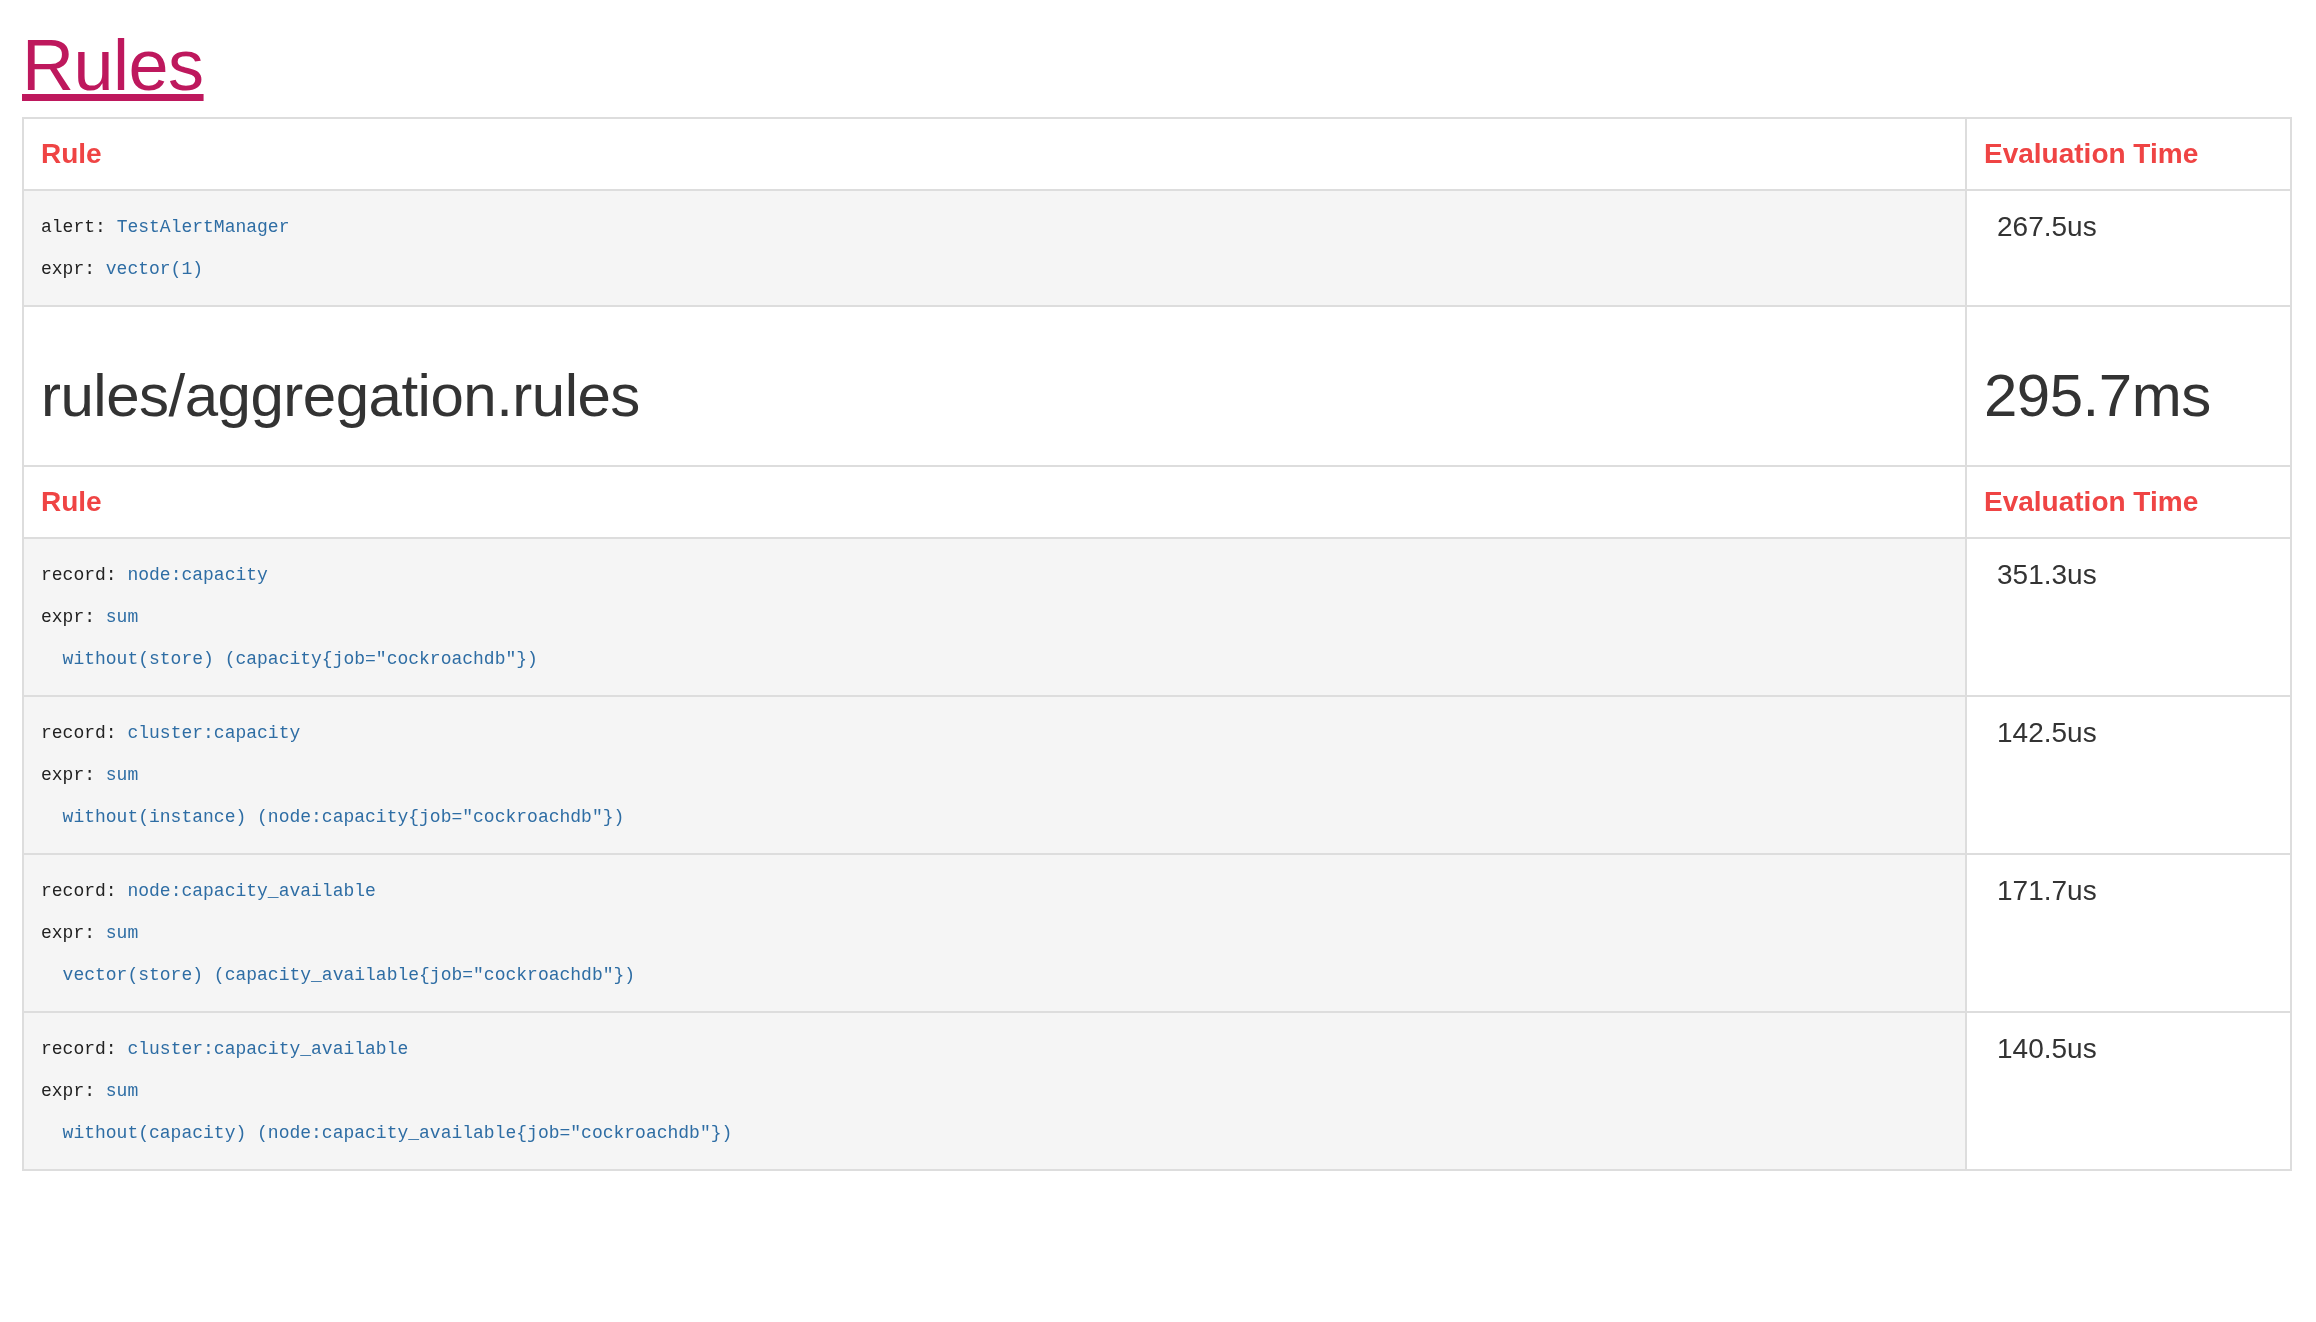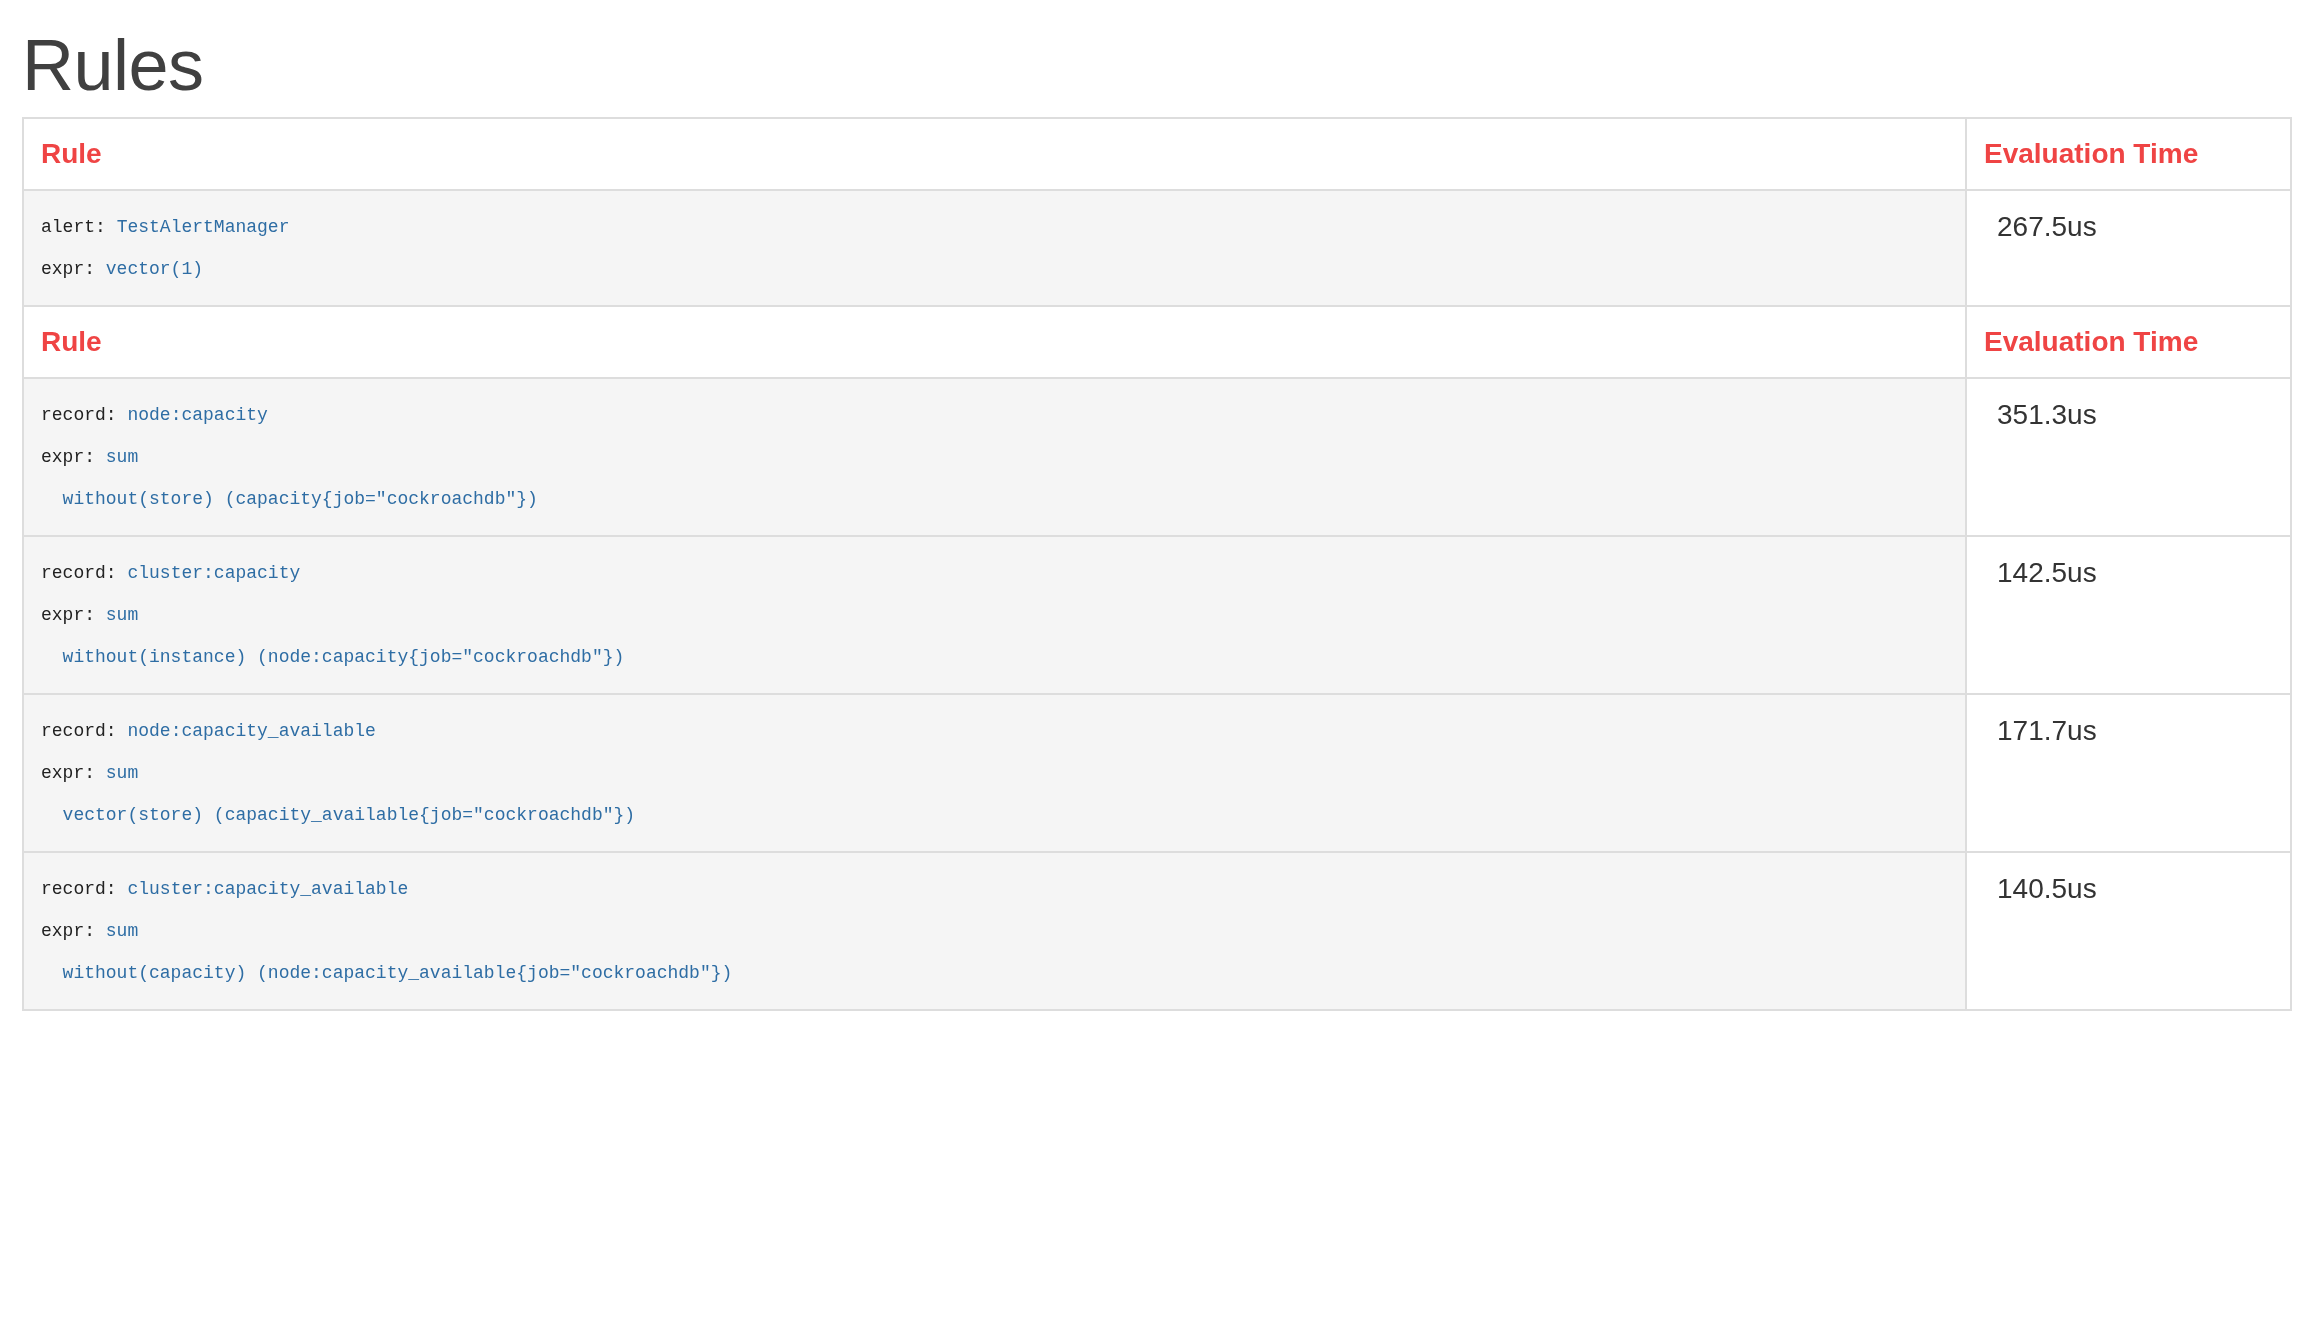--- a/index.html
+++ b/index.html
@@ -14,24 +14,25 @@
     overflow: hidden;
     font-family: "Liberation Sans", "DejaVu Sans", sans-serif;
     color: #333333;
   }
   .container {
     padding: 0 26px 0 22px;
   }
   h1.page-title {
     font-size: 72px;
     font-weight: 500;
-    color: #404040;
+    color: #be185d;
     margin: 26px 0 12px 0;
     line-height: 1.1;
     letter-spacing: -0.5px;
+    text-decoration: underline;
   }
   table.rules-table {
     border-collapse: collapse;
     table-layout: fixed;
     width: 2268px;
   }
   table.rules-table td,
   table.rules-table th {
     border: 2px solid #dddddd;
     vertical-align: top;
@@ -107,20 +108,28 @@
       <th>Evaluation Time</th>
     </tr>
     <tr class="rule-row">
       <td class="rule-cell">
         <div class="code-line"><span class="kw">alert: </span><span class="val">TestAlertManager</span></div>
         <div class="code-line"><span class="kw">expr: </span><span class="val">vector(1)</span></div>
       </td>
       <td class="time-cell">267.5us</td>
     </tr>
 
+    <tr class="group-header-row">
+      <td>
+        <div class="group-title">rules/aggregation.rules</div>
+      </td>
+      <td>
+        <div class="group-total">295.7ms</div>
+      </td>
+    </tr>
     <tr class="col-header-row">
       <th>Rule</th>
       <th>Evaluation Time</th>
     </tr>
 
     <tr class="rule-row">
       <td class="rule-cell">
         <div class="code-line"><span class="kw">record: </span><span class="val">node:capacity</span></div>
         <div class="code-line"><span class="kw">expr: </span><span class="val">sum</span></div>
         <div class="code-line"><span class="kw"></span><span class="val">  without(store) (capacity{job="cockroachdb"})</span></div>

